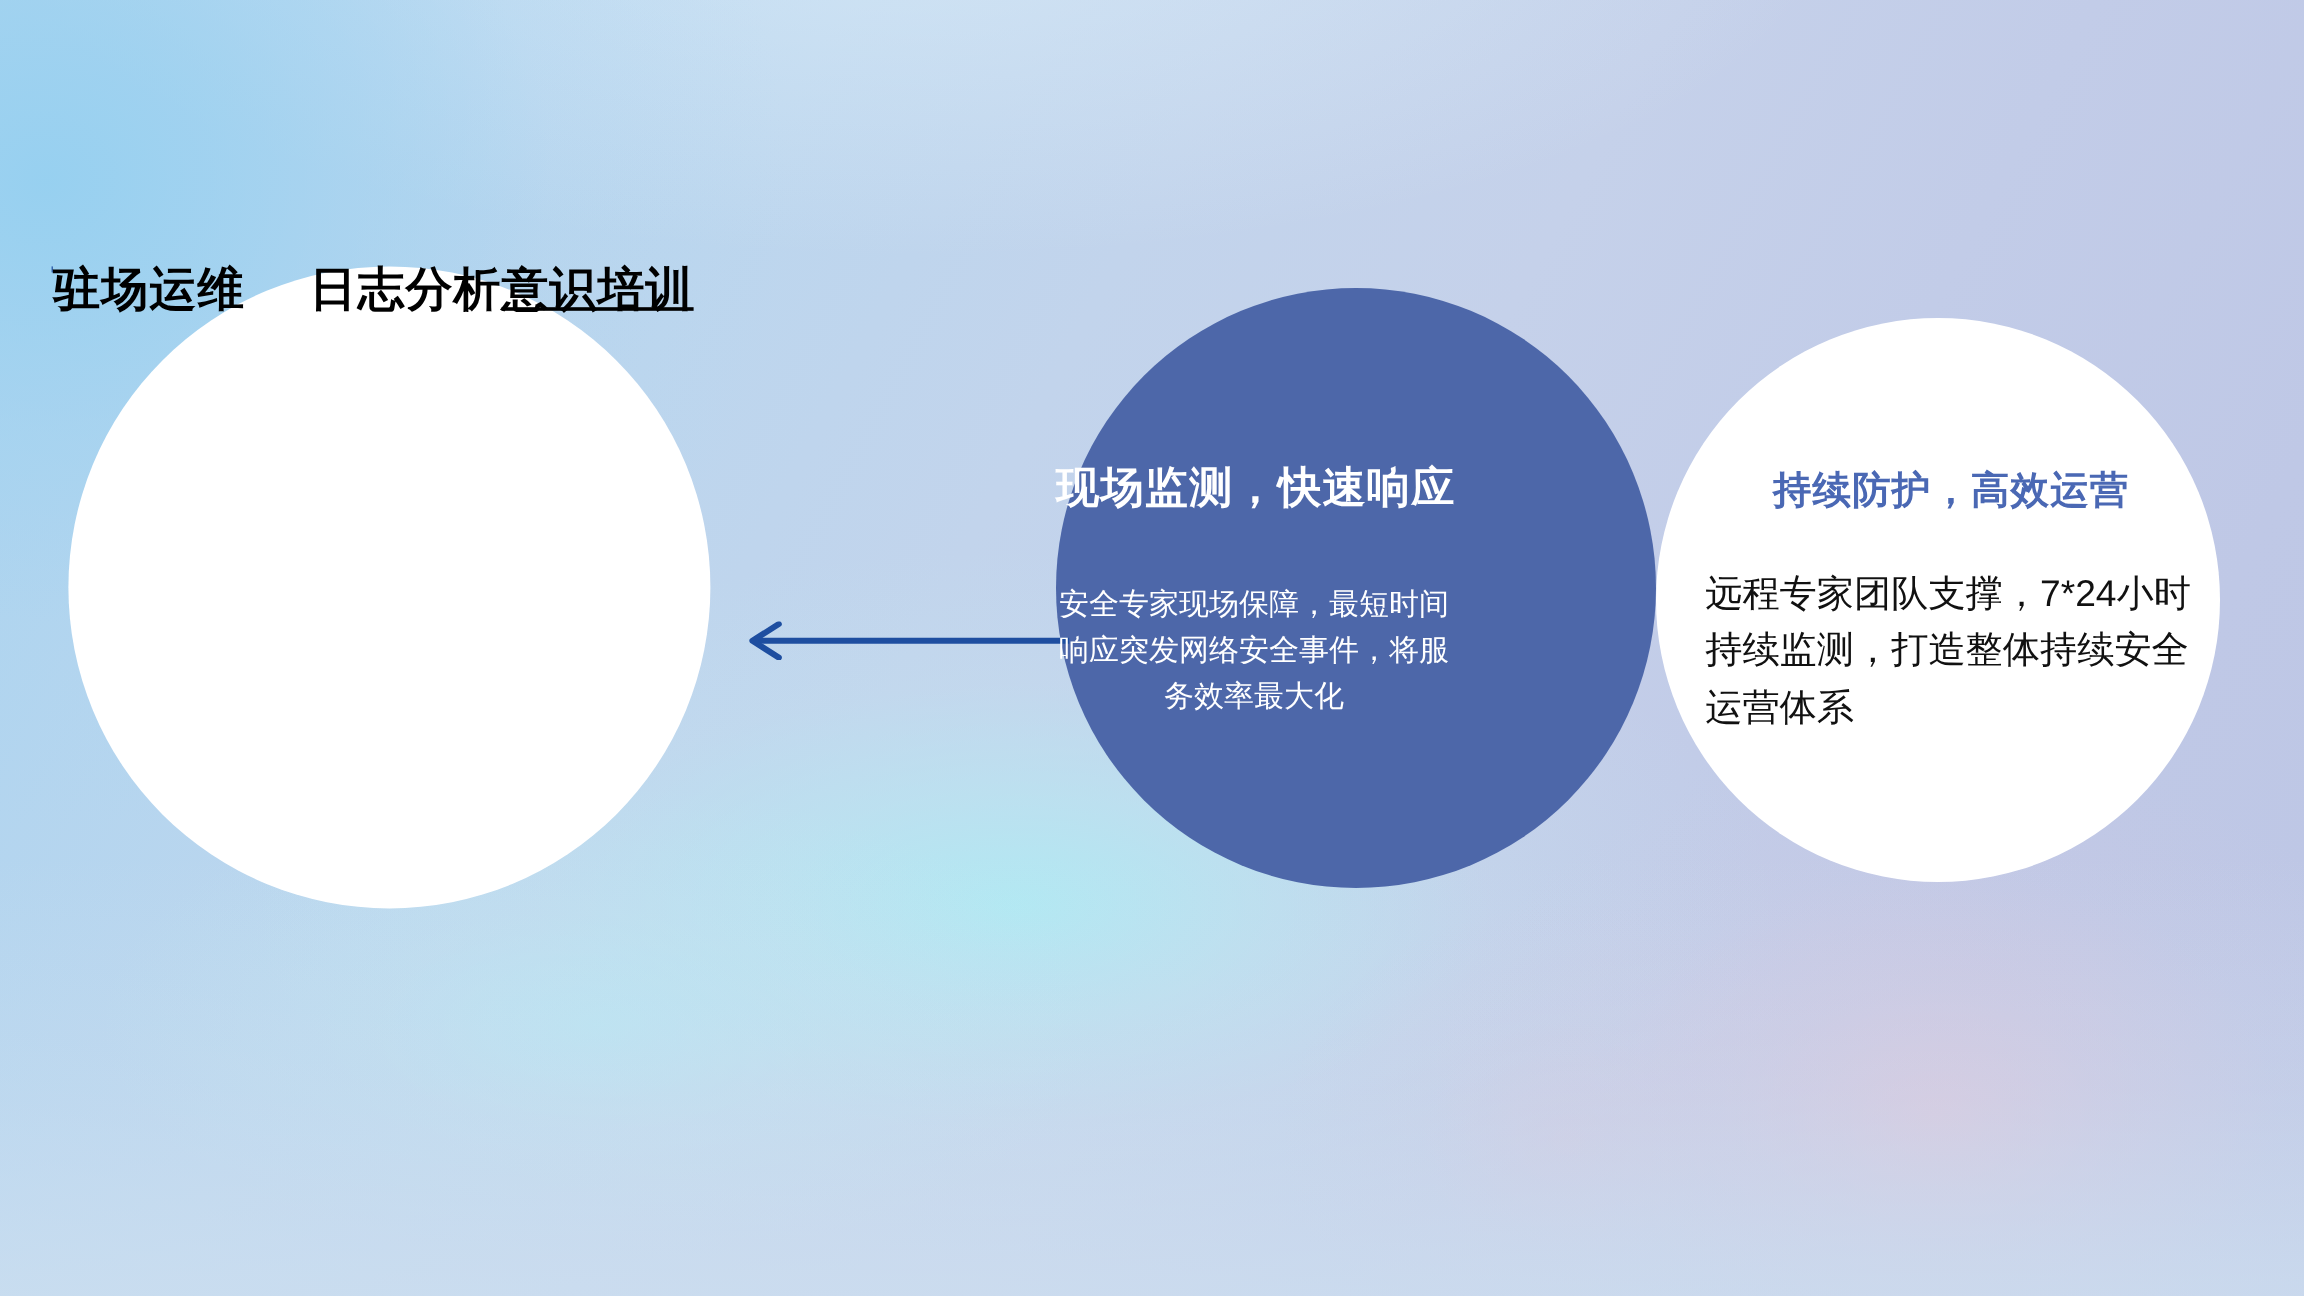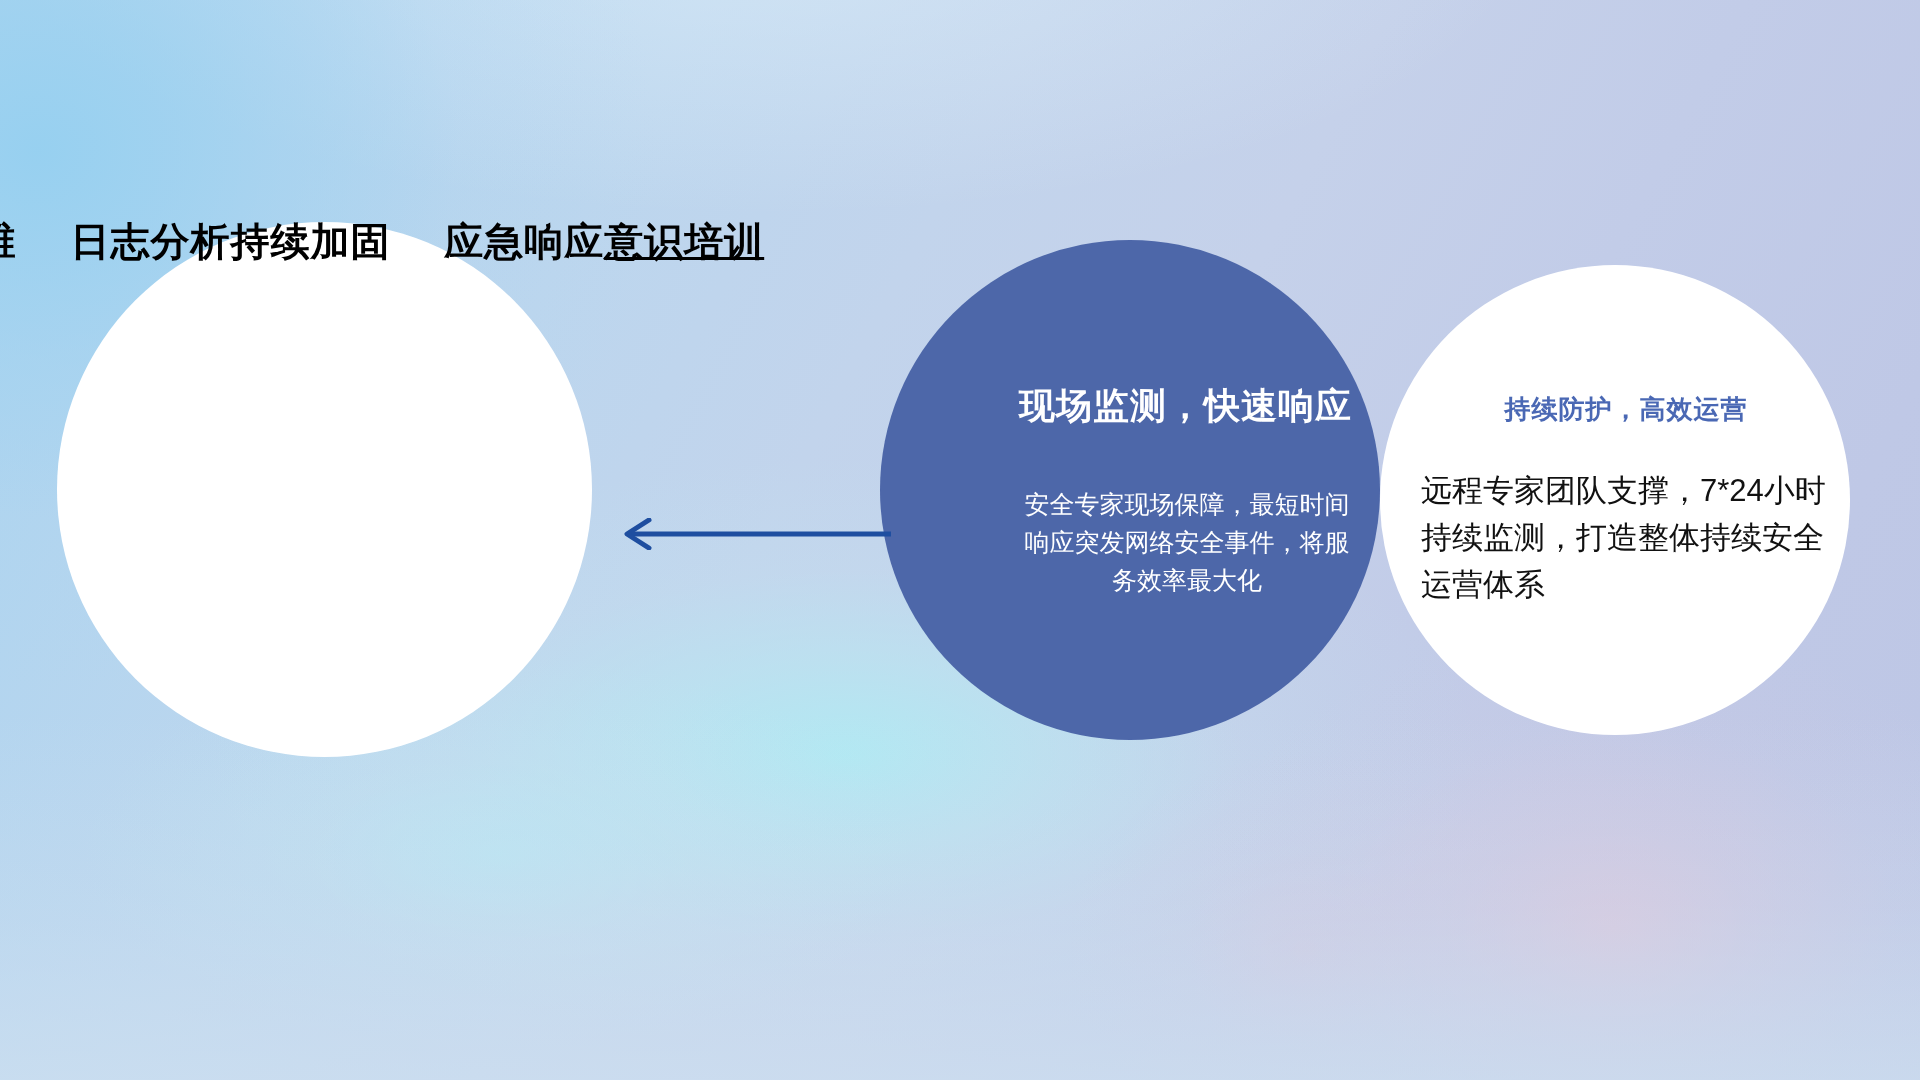--- a/index.html
+++ b/index.html
@@ -146,21 +146,21 @@
 
   
   #center-content {
     position: absolute;
     left: 880px;
     top: 240px;
     width: 500px;
     height: 500px;
     display: flex;
     flex-direction: column;
-    align-items: flex-end;
+    align-items: flex-start;
     justify-content: center;
     padding-right: 28px;
     box-sizing: border-box;
   }
   #center-title {
     color: #ffffff;
     font-size: 36px;
     font-weight: bold;
     letter-spacing: 1px;
     white-space: nowrap;
@@ -183,21 +183,21 @@
     height: 470px;
     display: flex;
     flex-direction: column;
     align-items: center;
     justify-content: center;
     padding-left: 22px;
     box-sizing: border-box;
   }
   #right-title {
     color: #4a68b4;
-    font-size: 26px;
+    font-size: 32px;
     font-weight: bold;
     letter-spacing: 1px;
     white-space: nowrap;
     margin-bottom: 40px;
   }
   #right-body {
     color: #111111;
     font-size: 31px;
     line-height: 1.52;
     text-align: left;
@@ -238,25 +238,20 @@
 
   <div id="left-content">
     <div id="left-rule"></div>
 
     <div class="left-line">
       <span>驻场运维</span>
       <span class="gap"></span>
       <span>日志分析</span>
     </div>
 
-    <div class="left-line">
-      <span>持续加固</span>
-      <span class="gap"></span>
-      <span>应急响应</span>
-    </div>
 
     <div class="left-line">
       <span>意识培训</span>
     </div>
   </div>
 
   <div id="center-content">
     <div id="center-title">现场监测，快速响应</div>
     <div id="center-body">安全专家现场保障，最短时间响应突发网络安全事件，将服务效率最大化</div>
   </div>

